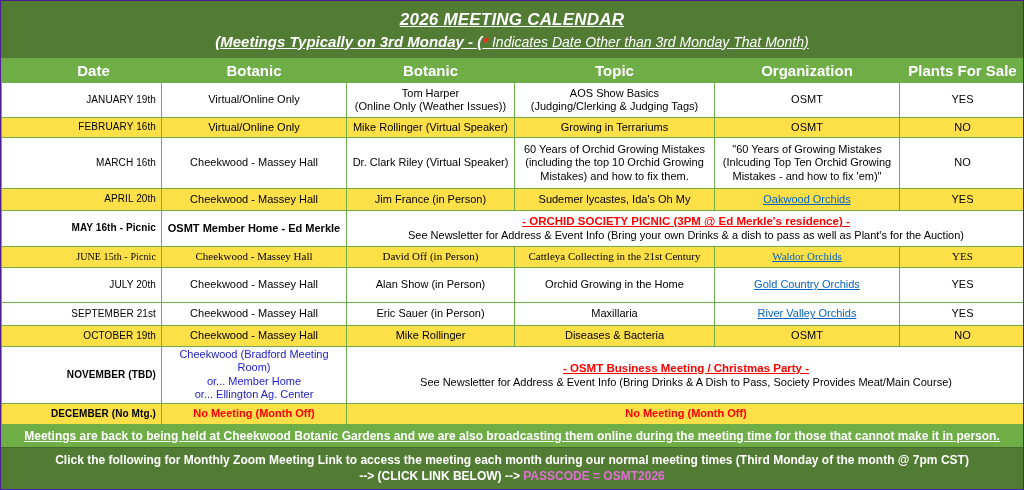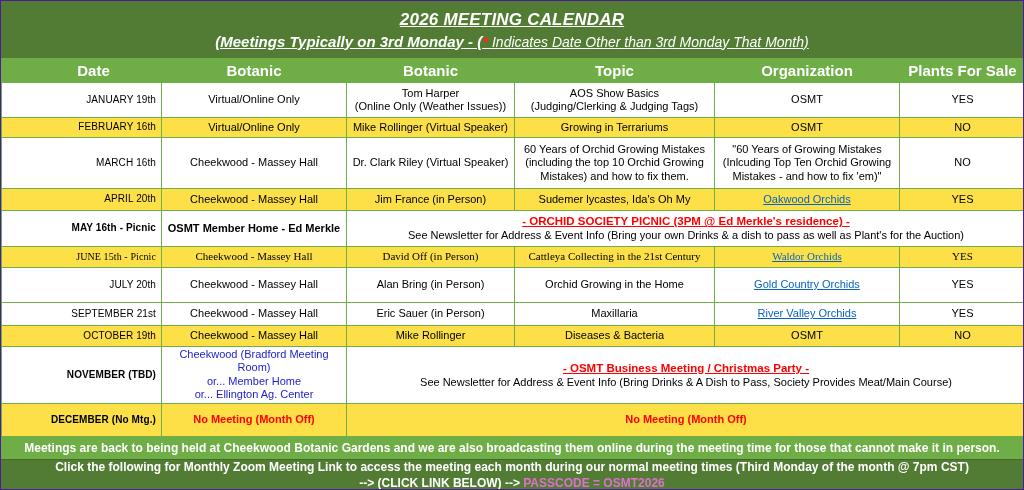--- a/index.html
+++ b/index.html
@@ -49,27 +49,27 @@
   .event-title {
     color: #ff0000; font-weight: bold; text-decoration: underline; font-size: 11.5px;
     margin-bottom: 1px;
   }
   .event-info { color: #000000; font-size: 11px; }
 
   
   .r-jan { height: 35px; } .r-feb { height: 20px; } .r-mar { height: 51px; }
   .r-apr { height: 22px; } .r-may { height: 36px; } .r-jun { height: 21px; font-family: Liberation Serif, serif; }
   .r-jul { height: 35px; } .r-aug { height: 33px; } .r-sep { height: 23px; }
-  .r-oct { height: 21px; } .r-nov { height: 53px; } .r-dec { height: 33px; }
+  .r-oct { height: 21px; } .r-nov { height: 53px; } .r-dec { height: 21px; }
 
   
   .banner {
     flex-shrink: 0; height: 22px; background: #6fad47; color: #ffffff;
     font-size: 12px; font-weight: bold;
-    display: flex; align-items: center; justify-content: center;
+    display: flex; align-items: center; justify-content: center; text-decoration: underline;
   }
   .dark-footer {
     flex: 1; background: #527c33; color: #ffffff;
     font-size: 12px; font-weight: bold;
     display: flex; flex-direction: column; align-items: center; justify-content: center;
     gap: 2px; border-top: 1px solid #44682a;
   }
   .passcode { color: #df6fd3; }
 </style>
 </head>
@@ -148,21 +148,21 @@
         <td class="date">JUNE 15th - Picnic</td>
         <td>Cheekwood - Massey Hall</td>
         <td>David Off (in Person)</td>
         <td>Cattleya Collecting in the 21st Century</td>
         <td><a class="link">Waldor Orchids</a></td>
         <td>YES</td>
       </tr>
       <tr class="white r-jul">
         <td class="date">JULY 20th</td>
         <td>Cheekwood - Massey Hall</td>
-        <td>Alan Bring (in Person)</td>
+        <td>Alan Show (in Person)</td>
         <td>Orchid Growing in the Home</td>
         <td><a class="link">Gold Country Orchids</a></td>
         <td>YES</td>
       </tr>
       <tr class="white r-sep">
         <td class="date">SEPTEMBER 21st</td>
         <td>Cheekwood - Massey Hall</td>
         <td>Eric Sauer (in Person)</td>
         <td>Maxillaria</td>
         <td><a class="link">River Valley Orchids</a></td>

